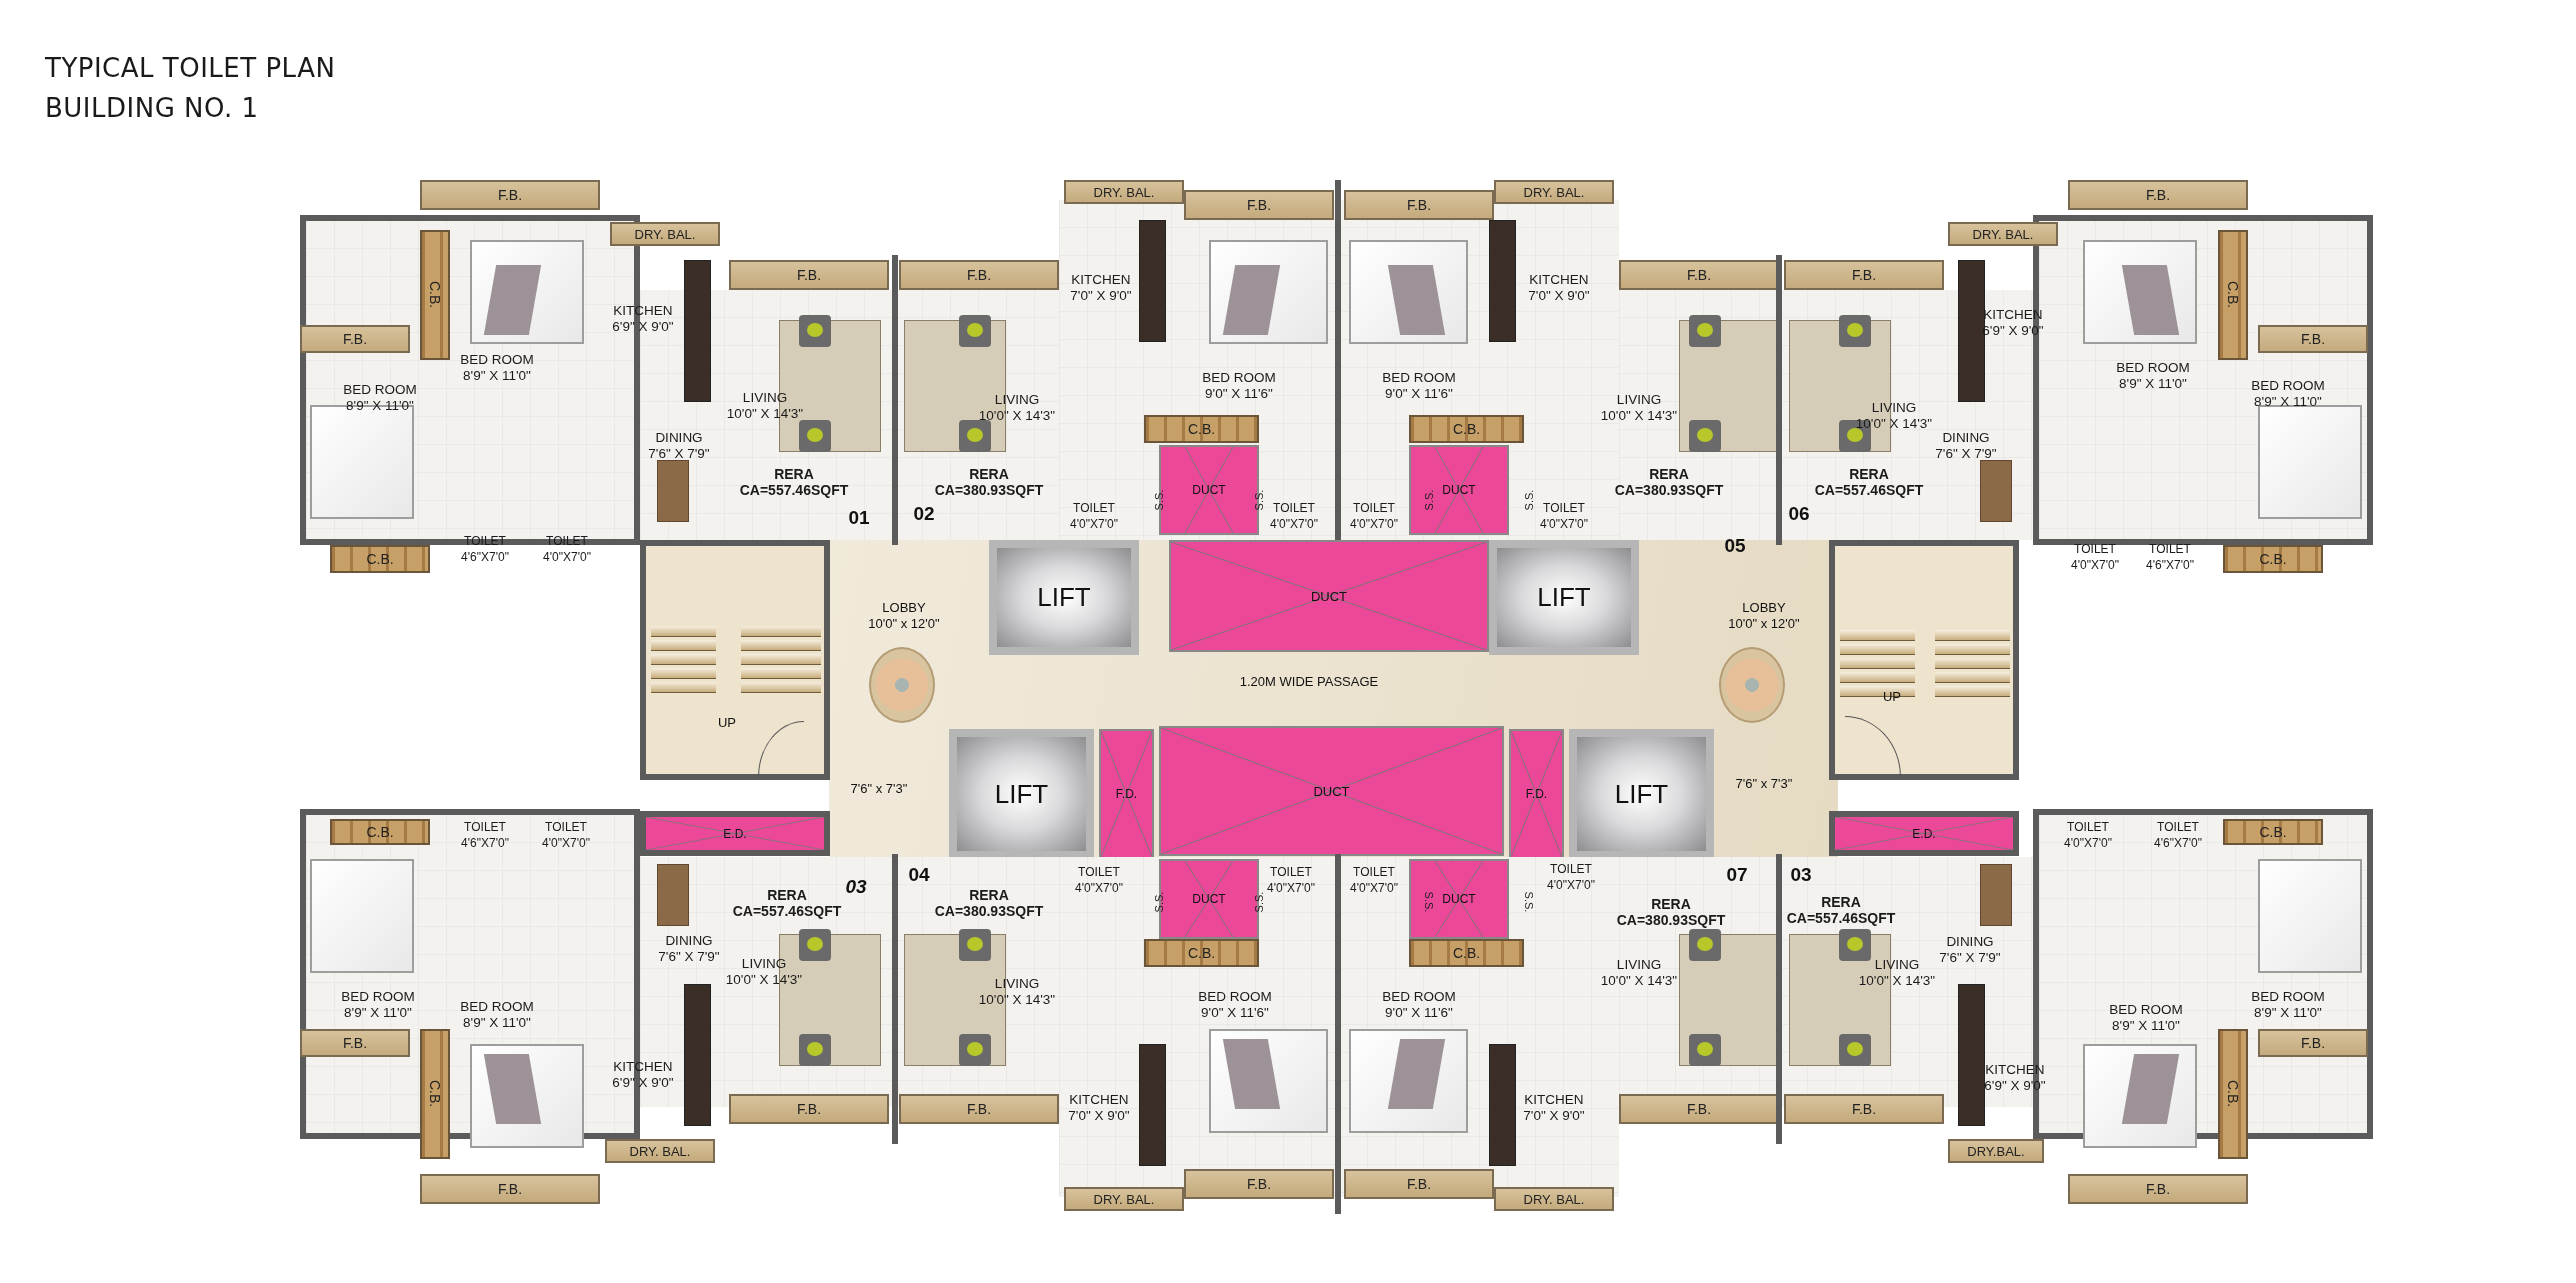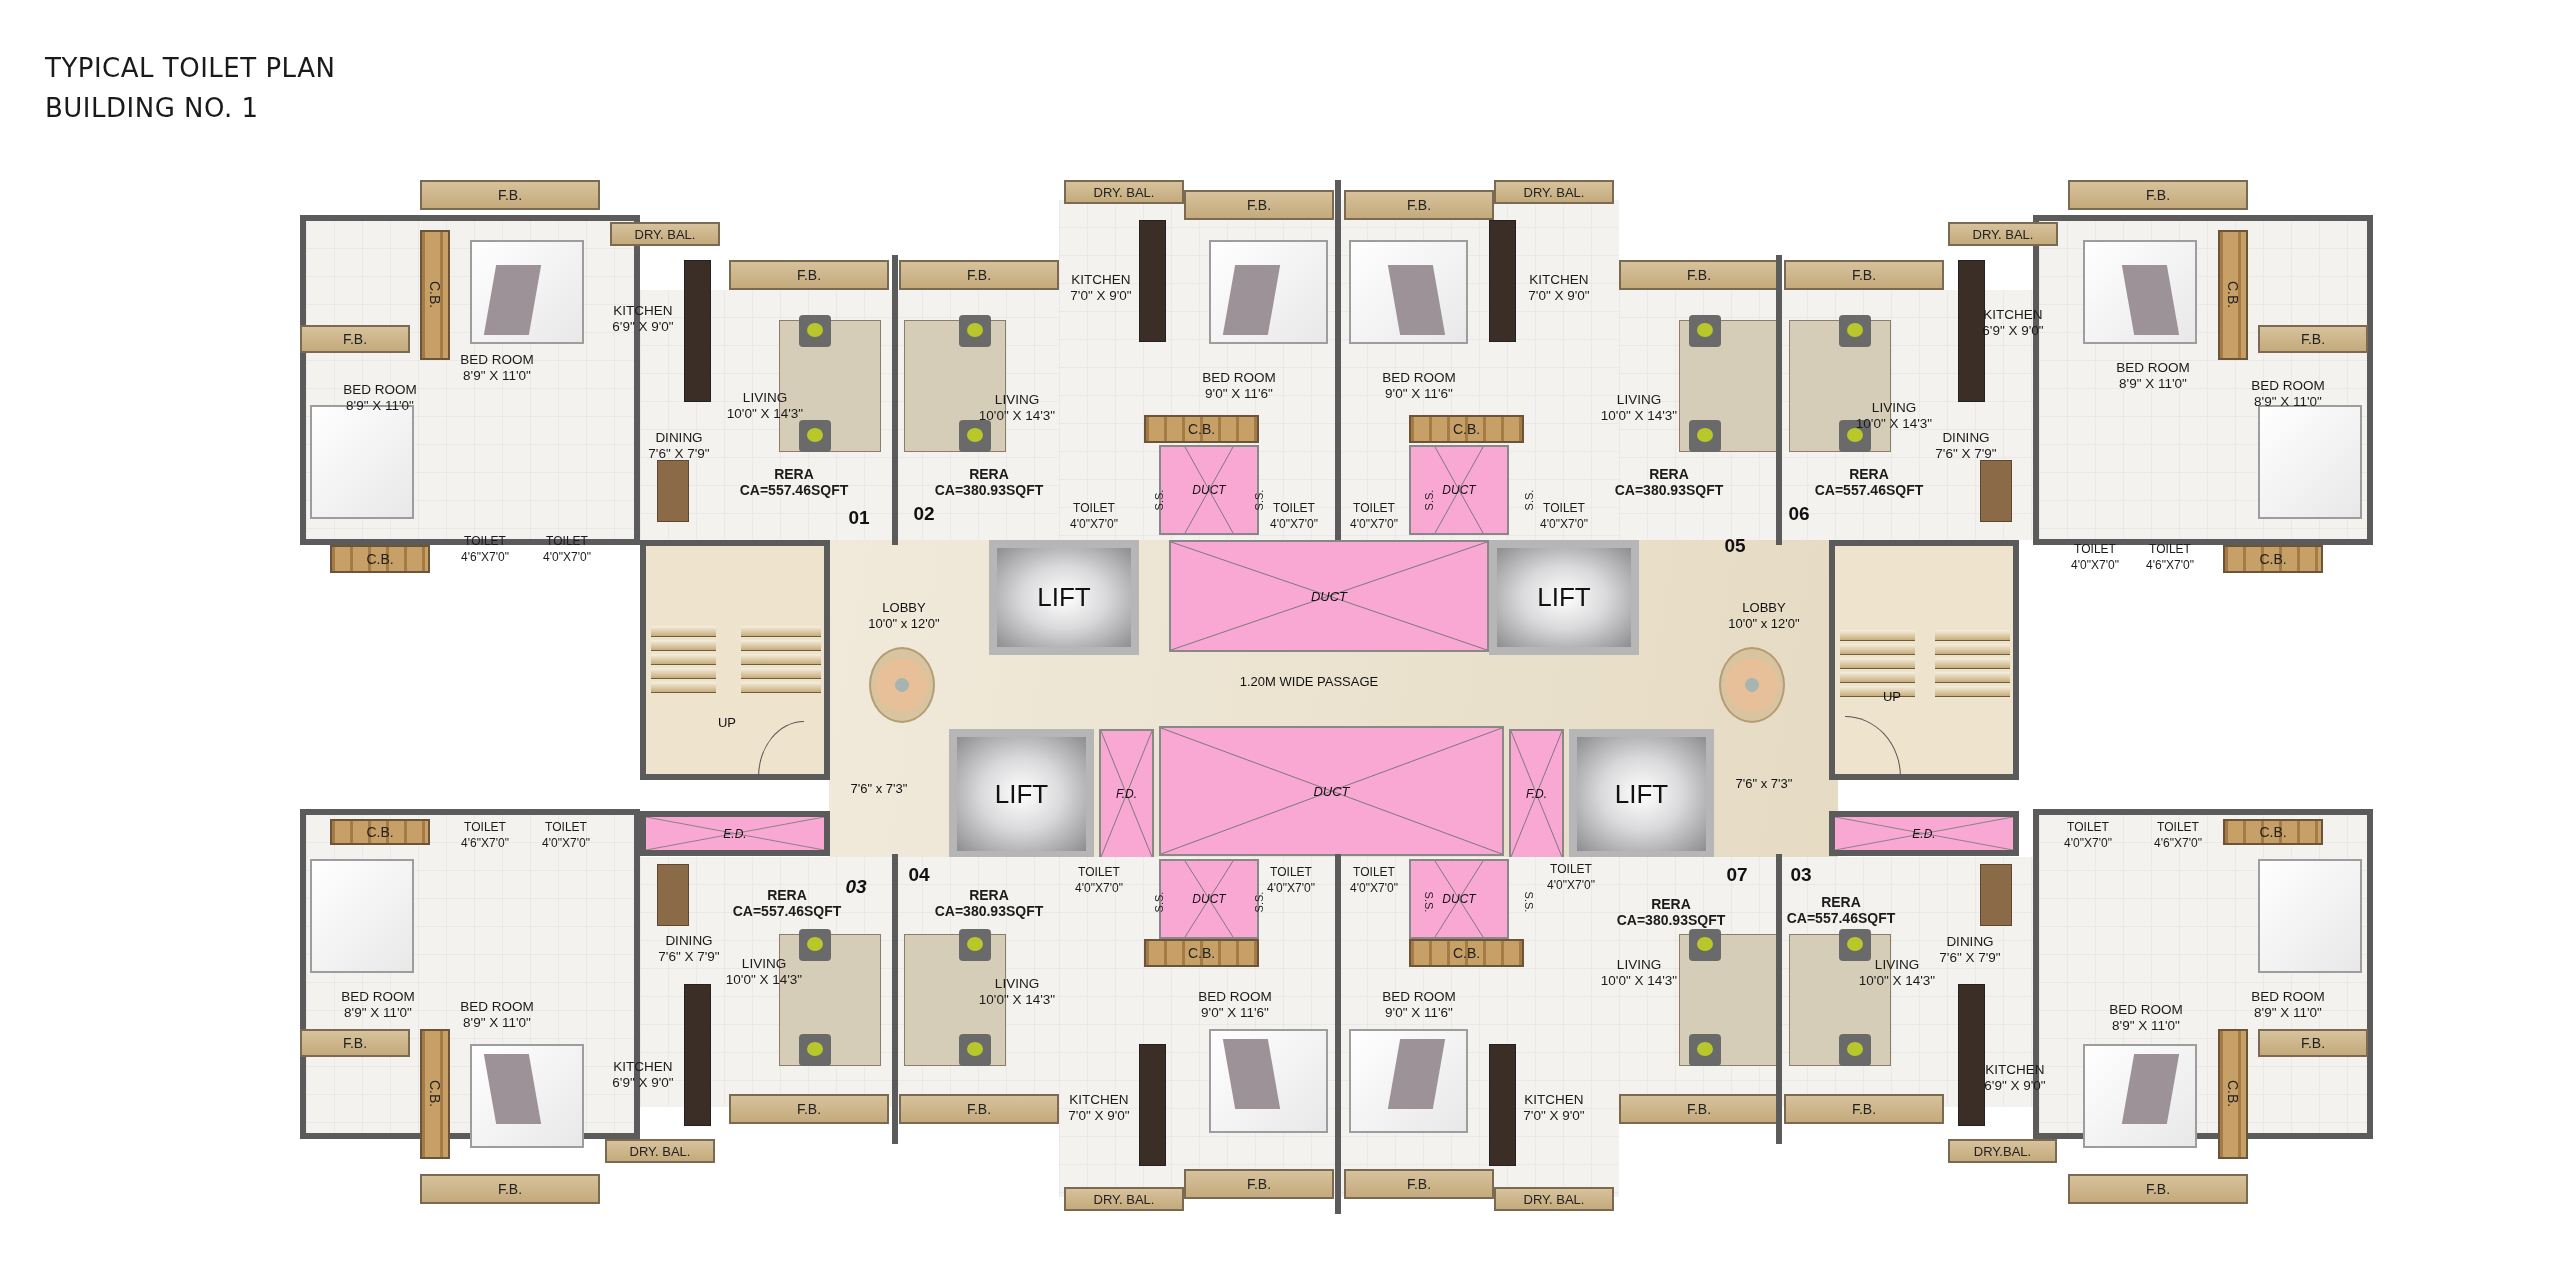--- a/index.html
+++ b/index.html
@@ -9,21 +9,21 @@
   .floor{background:#f4f2ef;background-image:linear-gradient(0deg,rgba(0,0,0,0.035) 1px,transparent 1px),linear-gradient(90deg,rgba(0,0,0,0.035) 1px,transparent 1px);background-size:28px 28px;}
   .lobbyfloor{background:#ece3cf;background-image:linear-gradient(100deg,rgba(255,255,255,0.25),rgba(210,195,160,0.25));}
   .wall{background:#5b5b5b;}
   .fb{background:linear-gradient(180deg,#d7c29c,#c4aa7c);border:2px solid #7a6a52;display:flex;align-items:center;justify-content:center;font-size:14px;color:#222;}
   .cb{background:repeating-linear-gradient(90deg,#a57a45 0 3px,#c7a068 3px 18px);border:2px solid #6b5538;display:flex;align-items:center;justify-content:center;font-size:14px;color:#222;}
   .cb.vert span{writing-mode:vertical-rl;}
   .lbl{position:absolute;text-align:center;font-size:13.5px;line-height:16px;color:#1b1b1b;white-space:nowrap;transform:translateX(-50%);}
   .lbl.bold{font-weight:bold;font-size:14px;}
   .unitno{position:absolute;font-weight:bold;font-size:19px;color:#111;transform:translateX(-50%);}
   .lift{background:radial-gradient(ellipse at center,#ffffff 0%,#d9d9db 45%,#8d8d90 100%);border:8px solid #b6b6b6;display:flex;align-items:center;justify-content:center;font-size:26px;color:#111;}
-  .duct{background:#f9a8d4;border:2px solid #888;display:flex;align-items:center;justify-content:center;font-size:13px;font-style:italic;}
+  .duct{background:#ec4899;border:2px solid #888;display:flex;align-items:center;justify-content:center;font-size:13px;}
   .xcross{position:absolute;inset:0;}
   .stairs{background:#eee3cc;border:6px solid #5b5b5b;}
   .tread{position:absolute;height:10px;background:linear-gradient(180deg,#f6efe0,#c8ad7c);border-bottom:1px solid #6f5c3a;}
   .medallion{position:absolute;width:62px;height:72px;border-radius:50%;background:radial-gradient(circle,#a8b4b0 0 14%,#e7bf98 15% 55%,#d9c4a0 56% 100%);border:2px solid #b49c74;}
   .bed{position:absolute;background:linear-gradient(135deg,#ffffff,#e8e8e8);border:2px solid #9d9d9d;}
   .bedthrow{position:absolute;background:#9c9298;}
   .sofa{position:absolute;background:#d6cdb8;border:1px solid #8a7e66;}
   .chair{position:absolute;width:32px;height:32px;background:#6a6a6a;border-radius:4px;}
   .chair::after{content:"";position:absolute;left:8px;top:8px;width:16px;height:14px;background:#b8c82a;border-radius:50%;}
   .table{position:absolute;background:#8a6a47;border:1px solid #5f4730;}
@@ -568,21 +568,21 @@
   <div class="unitno" style="left:1737px;top:864px;">07</div>
 </div>
 
 <div>
   <div class="abs floor" style="left:1779px;top:857px;width:255px;height:250px;"></div>
   <div class="abs floor" style="left:2033px;top:809px;width:340px;height:330px;border:6px solid #5b5b5b;"></div>
   <div class="abs wall" style="left:1776px;top:854px;width:6px;height:290px;"></div>
   <div class="abs fb" style="left:1784px;top:1094px;width:160px;height:30px;">
       <span>F.B.</span>
     </div>
-  <div class="abs fb" style="left:1948px;top:1139px;width:109px;height:24px;font-size:13px;">
+  <div class="abs fb" style="left:1948px;top:1139px;width:96px;height:24px;font-size:13px;">
       <span>DRY.BAL.</span>
     </div>
   <div class="abs fb" style="left:2068px;top:1174px;width:180px;height:30px;">
       <span>F.B.</span>
     </div>
   <div class="abs fb" style="left:2258px;top:1029px;width:110px;height:28px;">
       <span>F.B.</span>
     </div>
   <div class="abs cb vert" style="left:2218px;top:1029px;width:30px;height:130px;">
       <span>C.B.</span>

